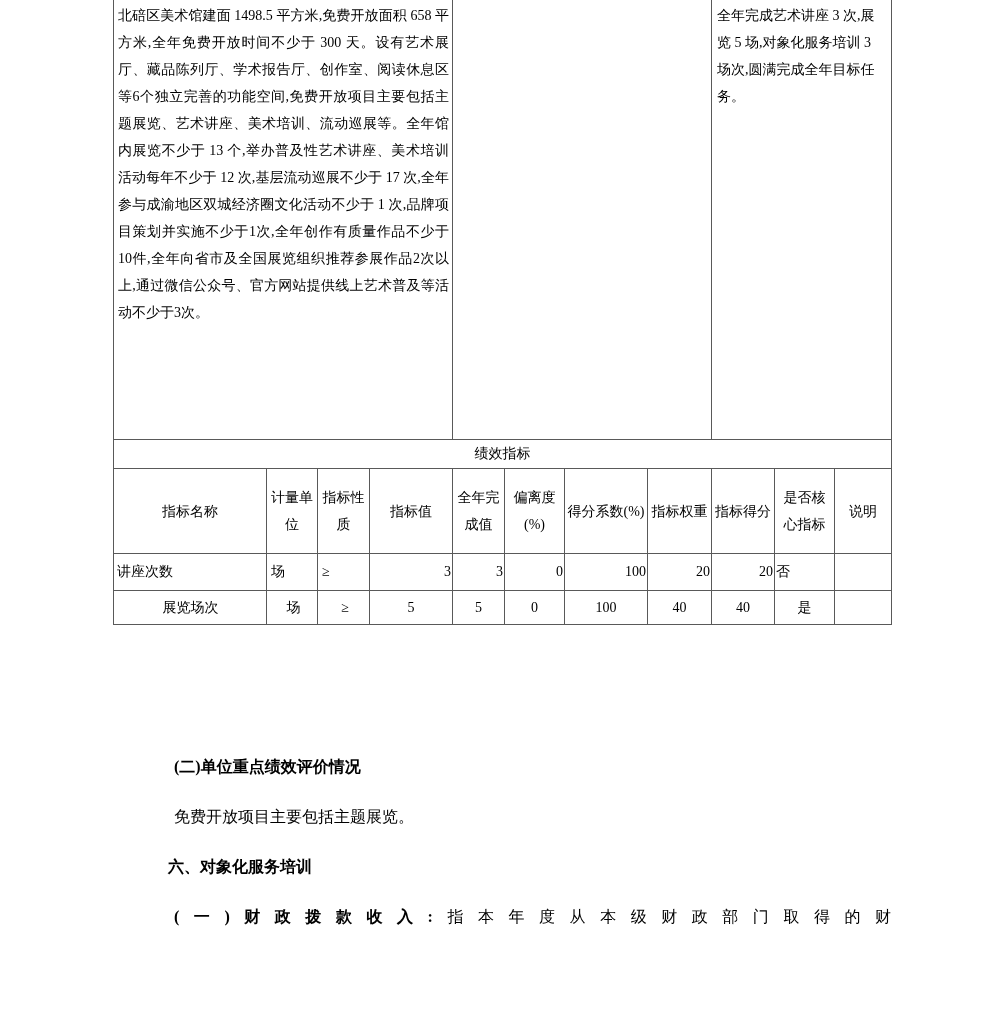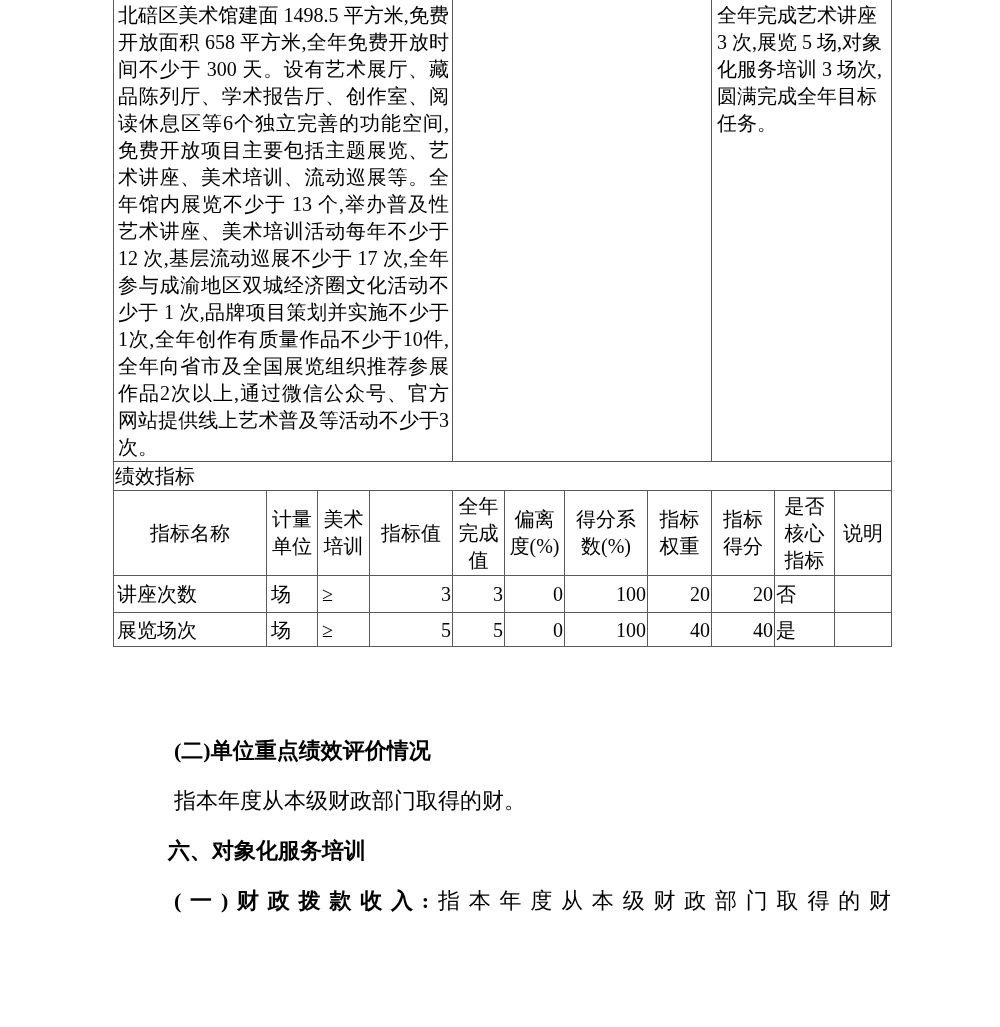--- a/index.html
+++ b/index.html
@@ -7,50 +7,50 @@
     position:relative; width:1000px; height:1027px; overflow:hidden;
     background:#ffffff; color:#000;
     font-family:"Liberation Serif","DejaVu Serif",serif;
   }
   table.report {
     position:absolute; left:113px; top:-1px; width:778px;
     border-collapse:collapse; table-layout:fixed;
   }
   table.report td {
     border:1px solid #595959; overflow:hidden;
-    font-size:20px; color:#000; vertical-align:middle;
+    font-size:14px; color:#000; vertical-align:middle;
   }
   
   tr.top-row td { vertical-align:top; height:437px; }
   td.top-left {
     padding:2px 3px 0 4px; line-height:27px;
     text-align:justify; text-justify:inter-character;
   }
   td.top-right { padding:2px 3px 0 5px; line-height:27px;margin-left:8px; }
   
-  tr.section-row td { height:26px; text-align:left; line-height:26px; }
+  tr.section-row td { height:26px; text-align:center; line-height:26px; }
   
   tr.header-row td {
     height:84px; text-align:center; line-height:27px; padding:0 2px;
     font-weight:normal;
   }
   
   tr.data-row td { line-height:22px;font-family:Liberation Serif, serif; }
   tr.r1 td { height:34px; }
-  tr.r2 td { height:31px; }
+  tr.r2 td { height:31px;text-align:center; }
   tr.r3 td { height:51px; }
   td.c-name { text-align:left; padding:0 2px 0 3px; }
   td.c-unit { text-align:left; padding-left:4px; }
   td.c-nat  { text-align:left; padding-left:4px; }
   td.c-num  { text-align:right; padding-right:1px; }
   td.c-core { text-align:left; padding-left:1px; }
   
   .text-section { position:absolute; left:134px; top:737px; width:757px; }
   .text-section p {
-    margin:0 0 22px 0; font-size:22px; line-height:28px;
+    margin:16px 0 22px 0; font-size:16px; line-height:28px;
     text-indent:40px; white-space:nowrap;
   }
   p.hd { font-weight:bold; }
   p.chapter {
     font-family:"Liberation Sans","DejaVu Sans",sans-serif;
     font-weight:bold; text-indent:34px;
   }
   p.term {
     white-space:normal; text-align:justify; text-justify:inter-character;
     text-align-last:justify;
@@ -81,21 +81,21 @@
         <td colspan="4" class="top-left">北碚区美术馆建面 1498.5 平方米,免费开放面积 658 平方米,全年免费开放时间不少于 300 天。设有艺术展厅、藏品陈列厅、学术报告厅、创作室、阅读休息区等6个独立完善的功能空间,免费开放项目主要包括主题展览、艺术讲座、美术培训、流动巡展等。全年馆内展览不少于 13 个,举办普及性艺术讲座、美术培训活动每年不少于 12 次,基层流动巡展不少于 17 次,全年参与成渝地区双城经济圈文化活动不少于 1 次,品牌项目策划并实施不少于1次,全年创作有质量作品不少于10件,全年向省市及全国展览组织推荐参展作品2次以上,通过微信公众号、官方网站提供线上艺术普及等活动不少于3次。</td>
         <td colspan="4" class="top-mid"></td>
         <td colspan="3" class="top-right">全年完成艺术讲座 3 次,展览 5 场,对象化服务培训 3 场次,圆满完成全年目标任务。</td>
       </tr>
       <tr class="section-row">
         <td colspan="11">绩效指标</td>
       </tr>
       <tr class="header-row">
         <td>指标名称</td>
         <td>计量单位</td>
-        <td>美术培训</td>
+        <td>指标性质</td>
         <td>指标值</td>
         <td>全年完成值</td>
         <td>偏离度(%)</td>
         <td>得分系数(%)</td>
         <td>指标权重</td>
         <td>指标得分</td>
         <td>是否核心指标</td>
         <td>说明</td>
       </tr>
       <tr class="data-row r1">
@@ -122,18 +122,18 @@
         <td class="c-num">40</td>
         <td class="c-num">40</td>
         <td class="c-core">是</td>
         <td class="c-note"></td>
       </tr>
     </tbody>
   </table>
 
   <div class="text-section">
     <p class="hd">(二)单位重点绩效评价情况</p>
-    <p>指本年度从本级财政部门取得的财。</p>
+    <p>免费开放项目主要包括主题展览。</p>
     <p class="chapter">六、对象化服务培训</p>
     <p class="term"><span class="bold">(一)财政拨款收入:</span><span>指本年度从本级财政部门取得的财</span></p>
   </div>
 
 </div>
 
 </body></html>

